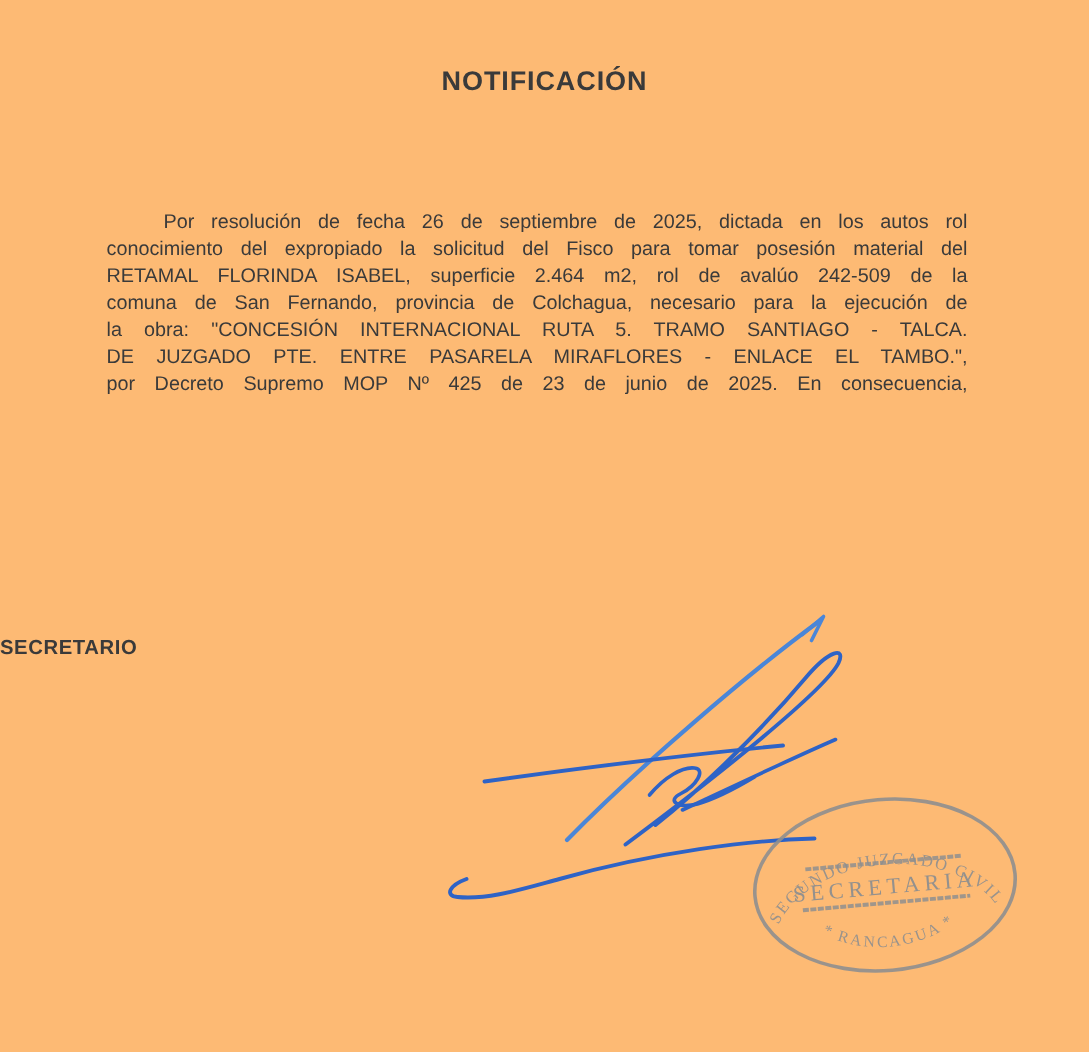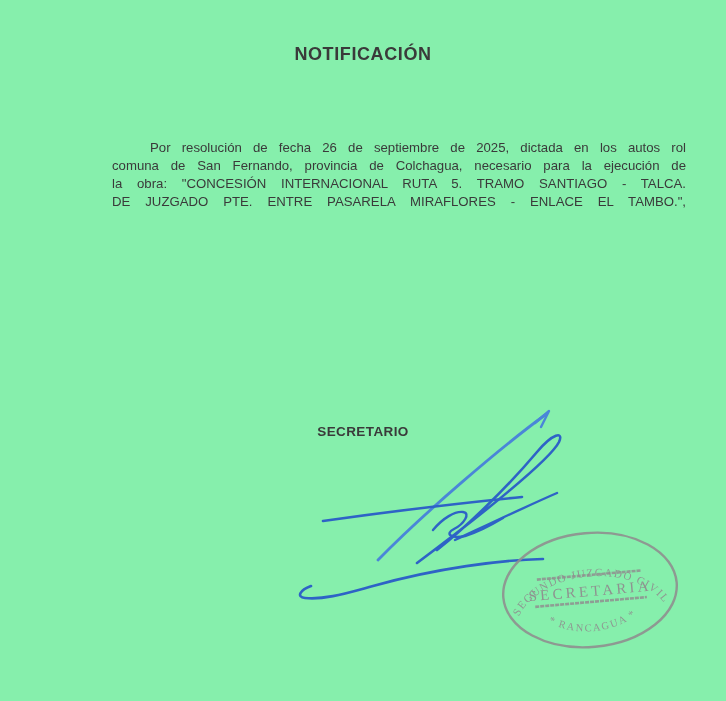--- a/index.html
+++ b/index.html
@@ -1,21 +1,21 @@
 <!DOCTYPE html>
 <html style="--ink: #3a3a3a; --signature: #2e63c6; --signature2: #4a86d8; --stamp: #8f8f8f;"><head>
 <meta charset="utf-8">
 <style>
   * { margin: 0; padding: 0; box-sizing: border-box; }
   html, body { background: #ffffff; }
   .page {
     position: relative;
     width: 726px;
     height: 701px;
-    background: #86efac;
+    background: #fdba74;
     font-family: "Liberation Sans", sans-serif;
     color: var(--ink, #3a3a3a);
     overflow: hidden;
   }
   .title {
     position: absolute;
     top: 44px;
     left: 0;
     width: 100%;
     text-align: center;
@@ -25,35 +25,33 @@
     color: var(--ink, #3a3a3a);
   }
   .body {
     position: absolute;
     left: 71px;
     top: 139px;
     width: 574px;
     font-size: 13.2px;
     line-height: 18px;
     color: var(--ink, #3a3a3a);
-    margin-left: 41px;
   }
   .line {
     text-align: justify;
     text-align-last: justify;
     white-space: normal;
   }
   .line.first { padding-left: 38px; }
   .line.last  { text-align-last: left; }
   .secretario {
     position: absolute;
     top: 424px;
     left: 0;
     width: 100%;
-    text-align: center;
     font-size: 13.5px;
     font-weight: 700;
     letter-spacing: 0.4px;
     color: var(--ink, #3a3a3a);
   }
   .signature-svg {
     position: absolute;
     left: 285px;
     top: 400px;
     width: 300px;
@@ -73,23 +71,26 @@
 </style>
 </head>
 <body>
 
 <div class="page">
 
   <div class="title">NOTIFICACIÓN</div>
 
   <div class="body">
     <div class="line first">Por resolución de fecha 26 de septiembre de 2025, dictada en los autos rol</div>
+    <div class="line">conocimiento del expropiado la solicitud del Fisco para tomar posesión material del</div>
+    <div class="line">RETAMAL FLORINDA ISABEL, superficie 2.464 m2, rol de avalúo 242-509 de la</div>
     <div class="line">comuna de San Fernando, provincia de Colchagua, necesario para la ejecución de</div>
     <div class="line">la obra: "CONCESIÓN INTERNACIONAL RUTA 5. TRAMO SANTIAGO - TALCA.</div>
     <div class="line">DE JUZGADO PTE. ENTRE PASARELA MIRAFLORES - ENLACE EL TAMBO.",</div>
+    <div class="line">por Decreto Supremo MOP Nº 425 de 23 de junio de 2025. En consecuencia,</div>
   </div>
 
   <div class="secretario">SECRETARIO</div>
 
   <svg class="signature-svg" viewBox="0 0 300 210" fill="none" xmlns="http://www.w3.org/2000/svg">
 
     <path d="M 93 160 C 140 112, 215 48, 260 15" style="stroke:var(--signature2,#4a86d8)" stroke-width="2.8" stroke-linecap="round"></path>
     <path d="M 250 23 L 264 11 L 256 27" style="stroke:var(--signature2,#4a86d8)" stroke-width="2.4" stroke-linejoin="round" stroke-linecap="round"></path>
 
     <path d="M 132 163 C 195 116, 265 60, 274 42 C 279 31, 268 33, 252 52 C 220 90, 180 128, 152 150" style="stroke:var(--signature,#2e63c6)" stroke-width="2.6" stroke-linecap="round"></path>

